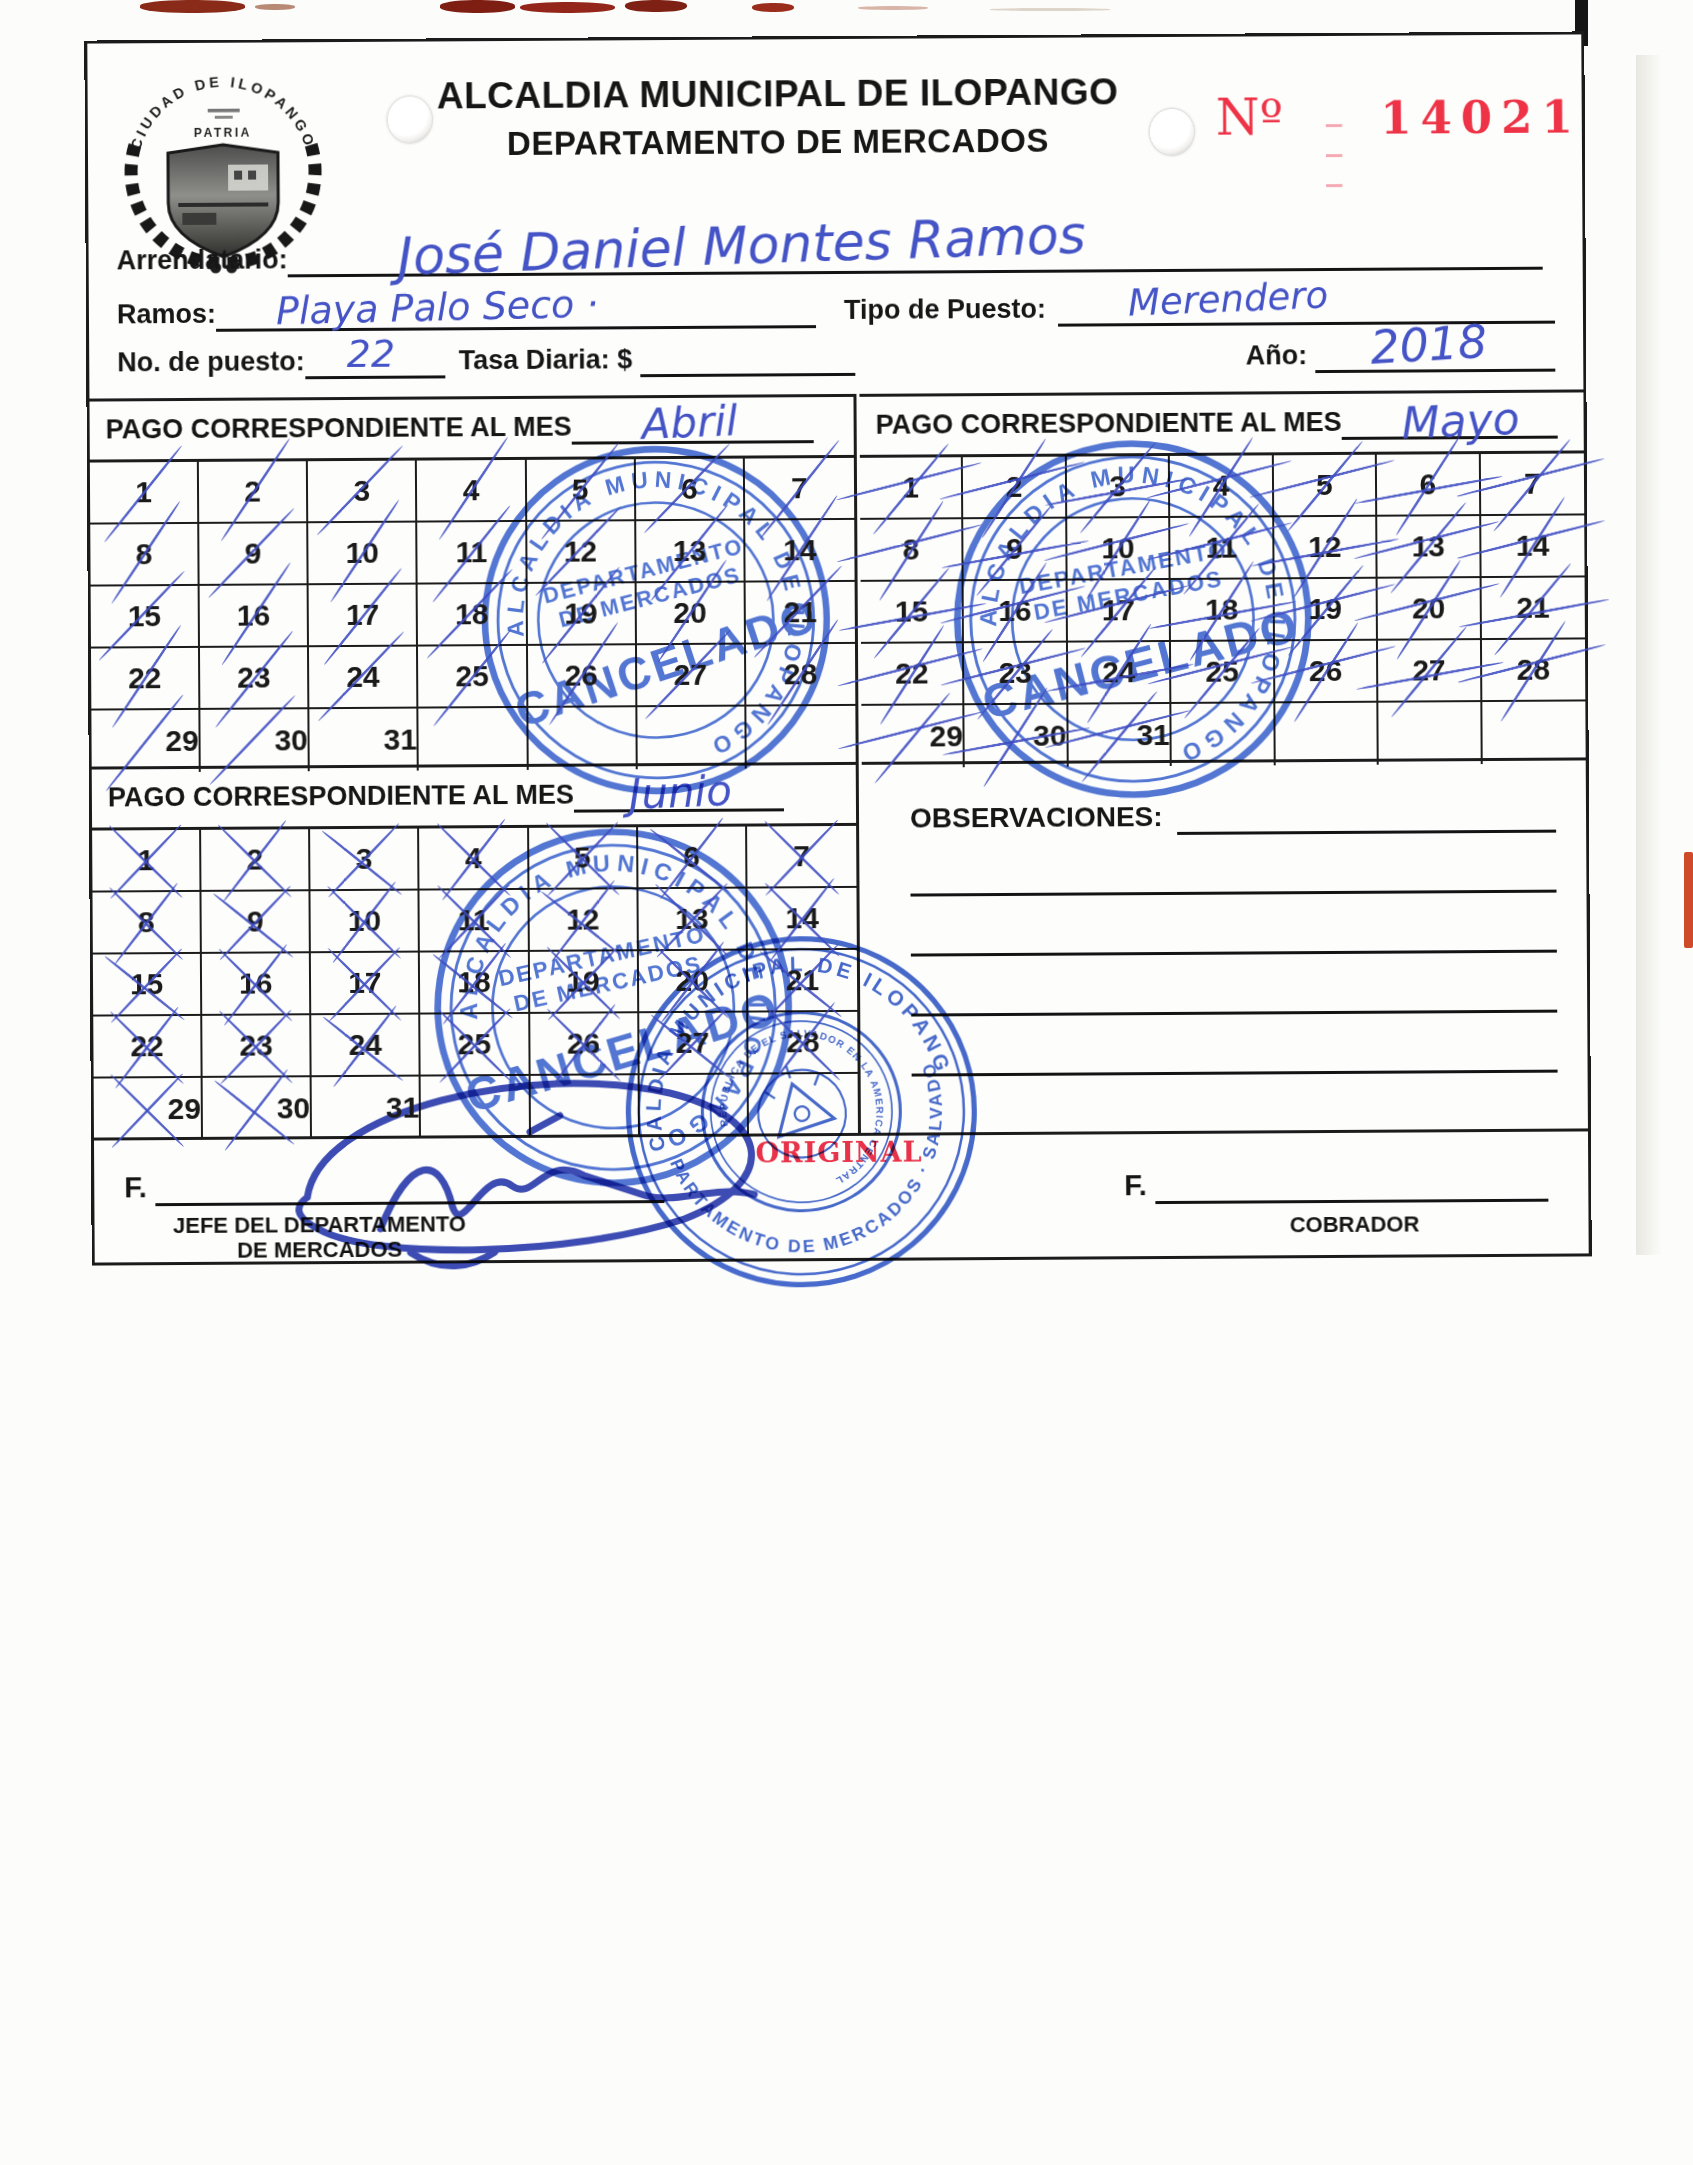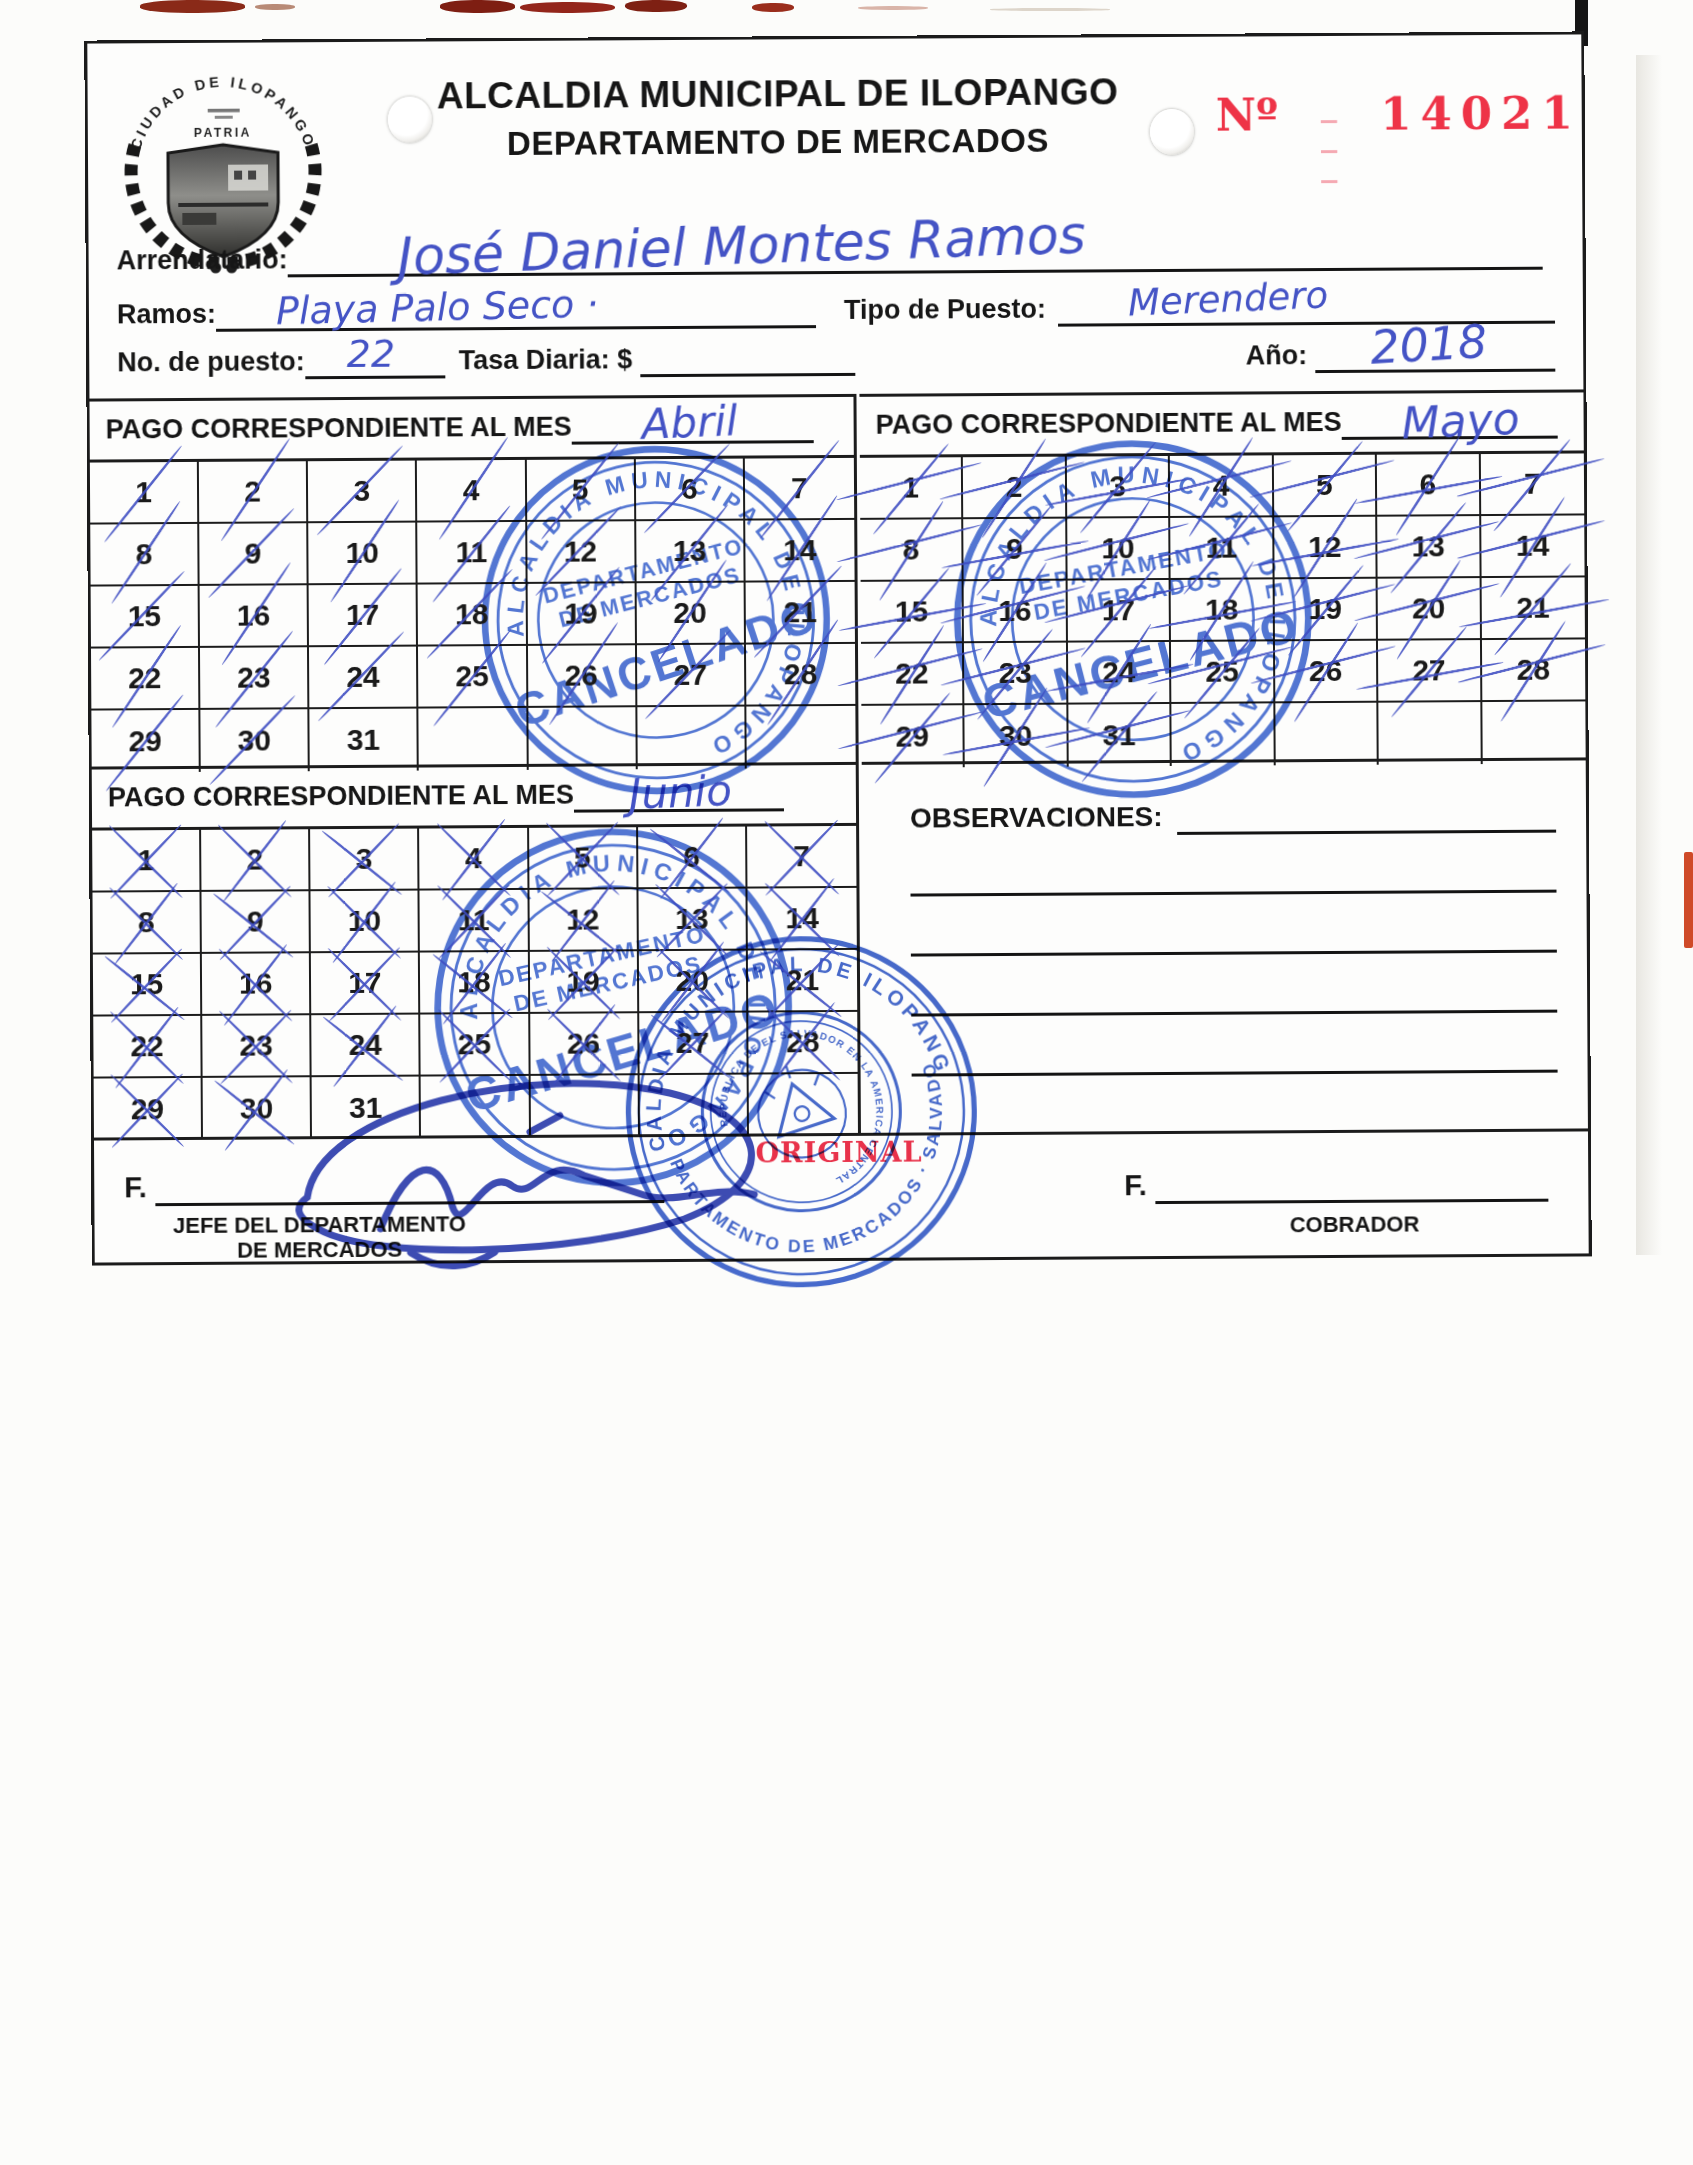--- a/index.html
+++ b/index.html
@@ -10,42 +10,42 @@
   .artifact{position:absolute;border-radius:45%;}
   .form{position:absolute;left:88px;top:36px;width:1494px;height:1219px;
         border:3px solid #1b1b1b;background:#fdfdfc;transform:rotate(-0.35deg);}
   
   .crest{position:absolute;left:28px;top:10px;width:215px;height:230px;}
   .titleblock{position:absolute;left:250px;top:34px;width:880px;text-align:center;}
   .title1{font-size:37px;font-weight:bold;letter-spacing:.5px;margin:0;}
   .title2{font-size:33px;font-weight:bold;letter-spacing:.5px;margin:8px 0 0 0;}
   .numblock{position:absolute;left:1128px;top:52px;display:flex;align-items:baseline;
         font-family:"DejaVu Serif",serif;color:#ee3347;}
-  .numblock .no{font-size:44px;font-weight:bold;}
+  .numblock .no{font-size:50px;font-weight:normal;}
   .numblock .dashes{font-size:26px;font-weight:bold;color:#f5a9b2;margin:0 14px 0 40px;letter-spacing:4px;}
   .numblock .num{font-size:45px;font-weight:bold;letter-spacing:9px;}
   .hole{position:absolute;width:44px;height:46px;border-radius:50%;z-index:30;
         background:radial-gradient(circle at 42% 38%, #ffffff 55%, #f0efec 70%, #b9b8b2 90%, #8f8e88 100%);
         box-shadow:0 0 3px rgba(100,100,95,.6);}
   
   .frow{position:absolute;display:flex;align-items:flex-end;}
   .lbl{font-size:27px;font-weight:bold;white-space:nowrap;line-height:1;padding-bottom:4px;}
   .uline{border-bottom:3px solid #141414;position:relative;height:36px;}
   .hw{font-family:"DejaVu Sans",sans-serif;font-style:italic;color:#4453c5;
       position:absolute;white-space:nowrap;pointer-events:none;}
   
   .panel{position:absolute;box-sizing:border-box;}
   .calhead{display:flex;align-items:flex-end;padding:10px 16px 12px 16px;height:58px;box-sizing:border-box;}
   .calhead .lbl{font-size:27px;}
   .calhead .uline{flex:1;height:30px;}
   .grid{display:grid;grid-template-columns:repeat(7,1fr);grid-auto-rows:62px;border-top:3px solid #1c1c1c;}
   .cell{position:relative;border-right:2.6px solid #1c1c1c;border-bottom:2.6px solid #1c1c1c;
         display:flex;align-items:center;justify-content:center;overflow:visible;}
   .cell:nth-child(7n){border-right:none;}
-  .grid .cell:nth-last-child(-n+7){border-bottom:none;}
+  .grid .cell:nth-last-child(-n+7){border-bottom:none;justify-content:flex-end;}
   .daynum{font-size:30px;font-weight:bold;color:#1a1a1a;z-index:1;}
   .st{position:absolute;left:-8%;top:50%;width:116%;height:0;border-top:3.6px solid rgba(62,76,194,.88);
       border-radius:50%;z-index:2;}
   .cal-slash .s1{transform:rotate(-51deg);}
   .cal-slash .cell:nth-child(2n) .s1{transform:rotate(-56deg) translateX(4px);}
   .cal-slash .cell:nth-child(3n) .s1{transform:rotate(-46deg) translateY(-3px);}
   .cal-double .s1{transform:rotate(-50deg);}
   .cal-double .s2{transform:rotate(-14deg) translateY(-8px);width:148%;left:-24%;border-top-width:3.2px;}
   .cal-double .cell:nth-child(2n) .s1{transform:rotate(-57deg);}
   .cal-double .cell:nth-child(3n) .s2{transform:rotate(-10deg) translateY(4px);}

